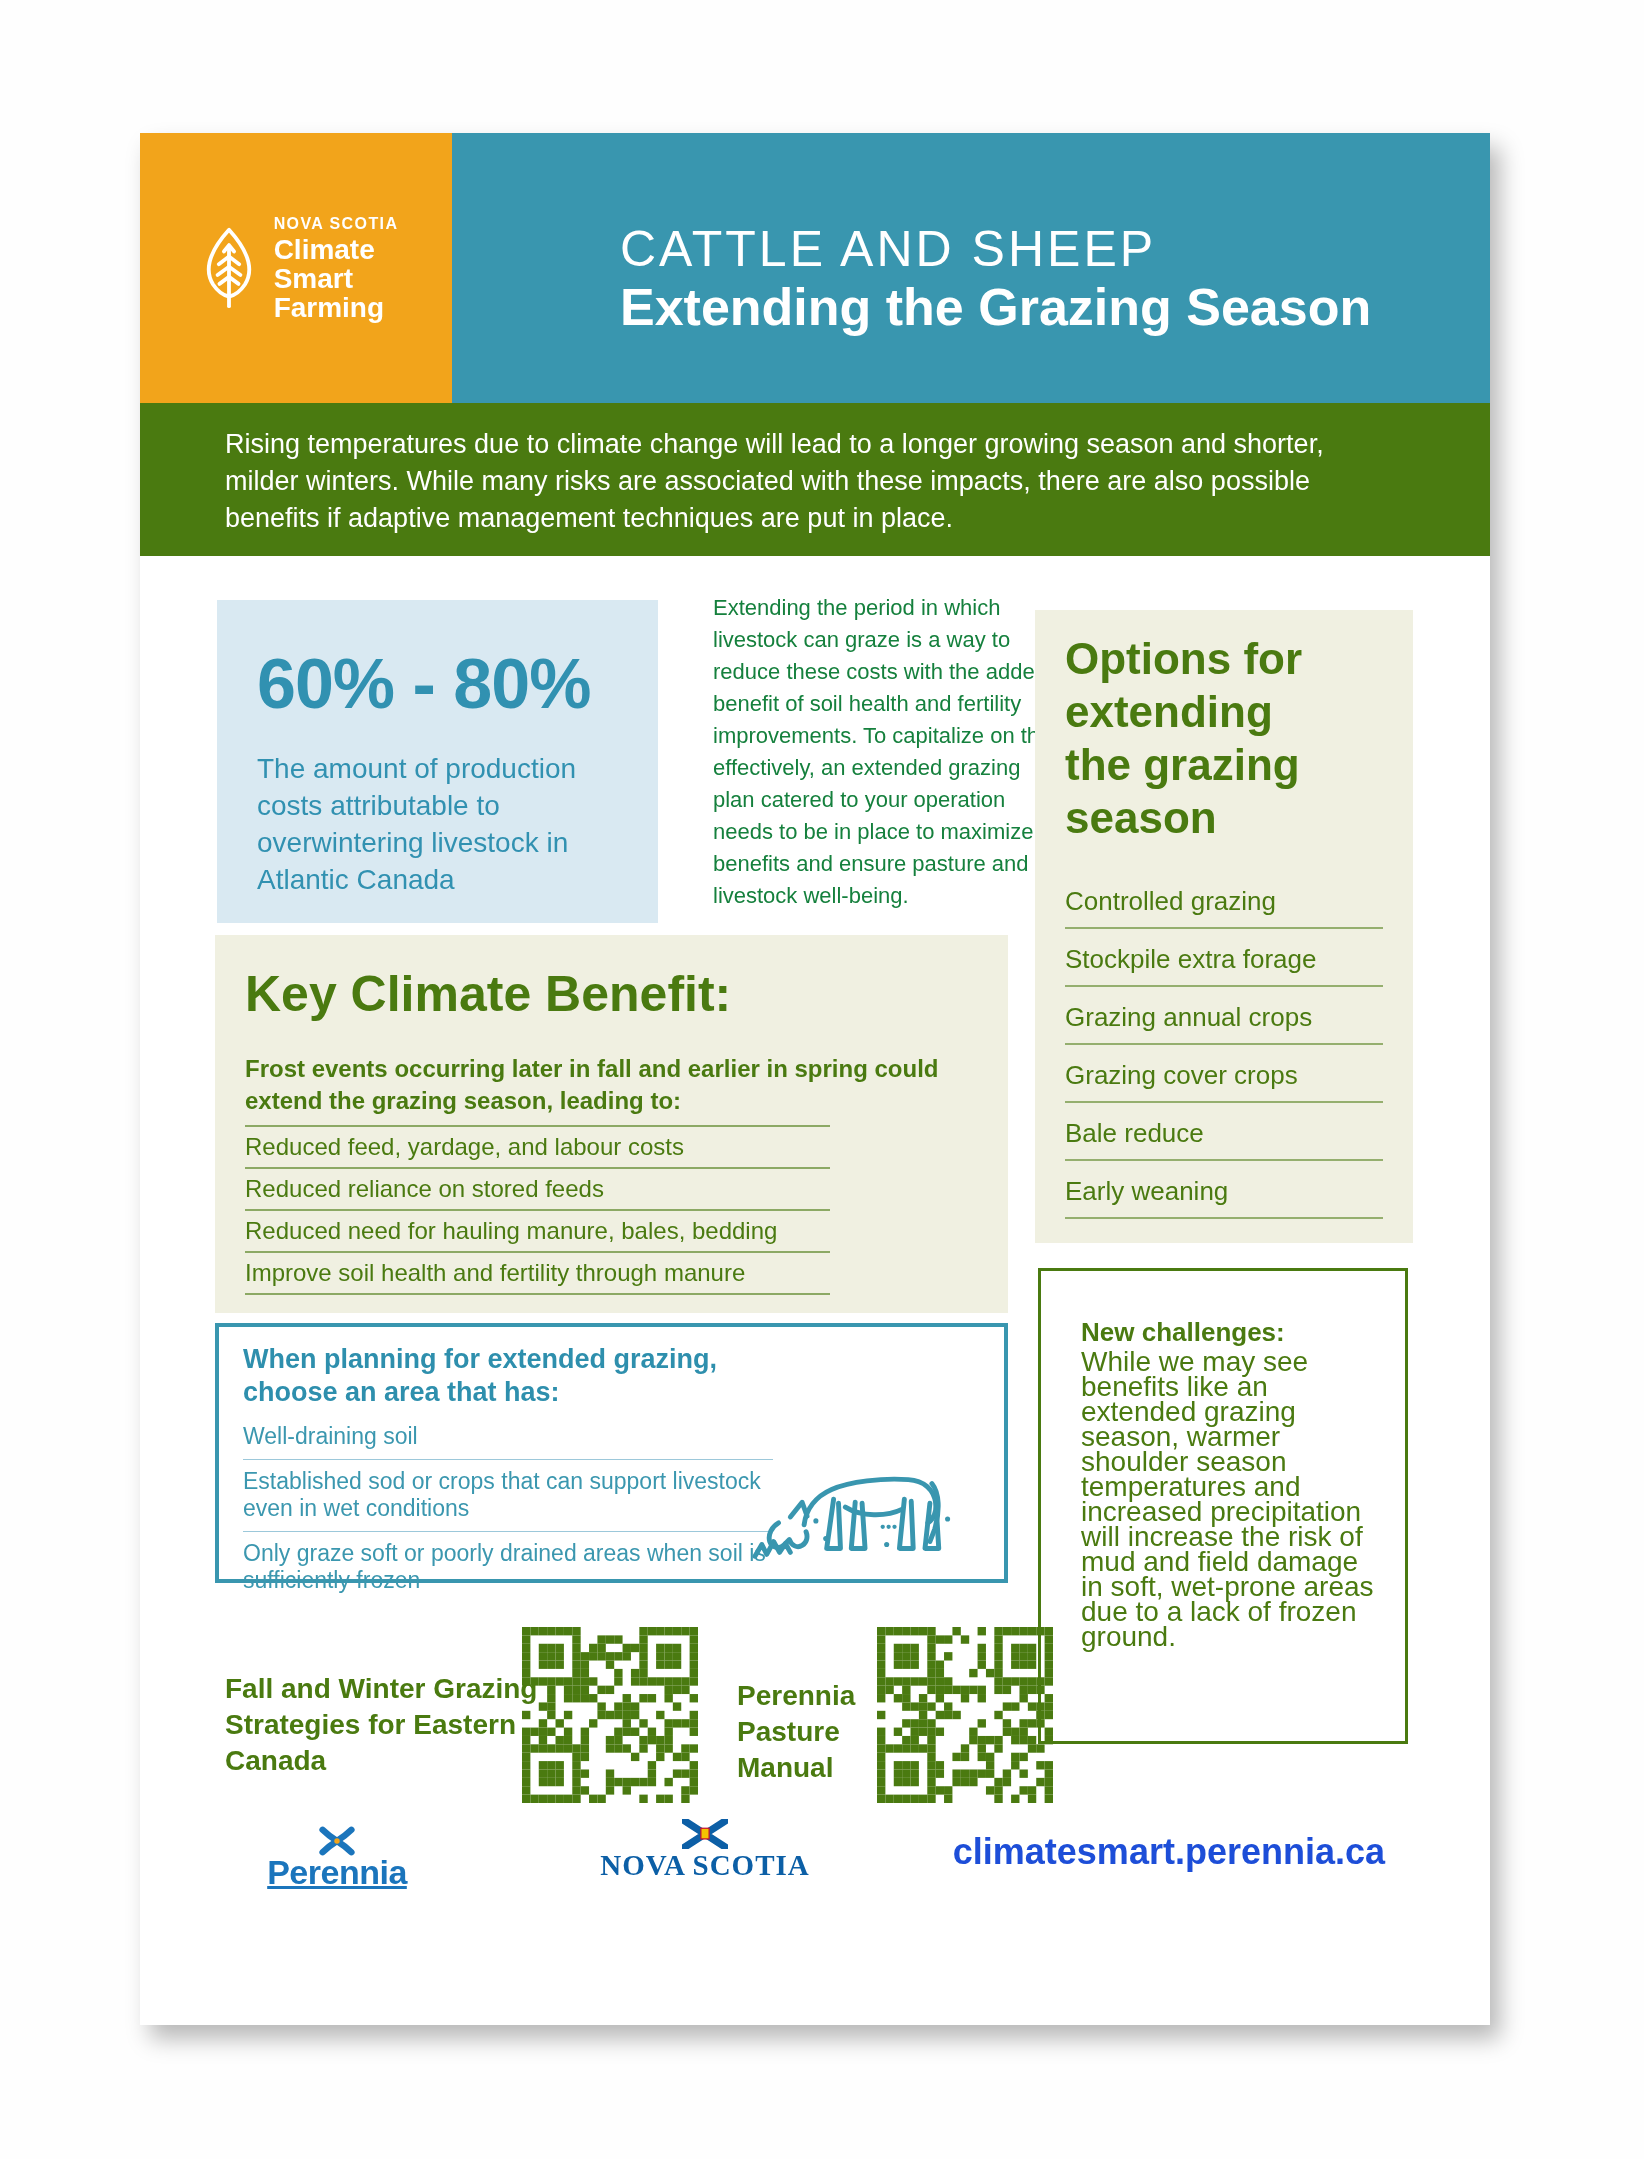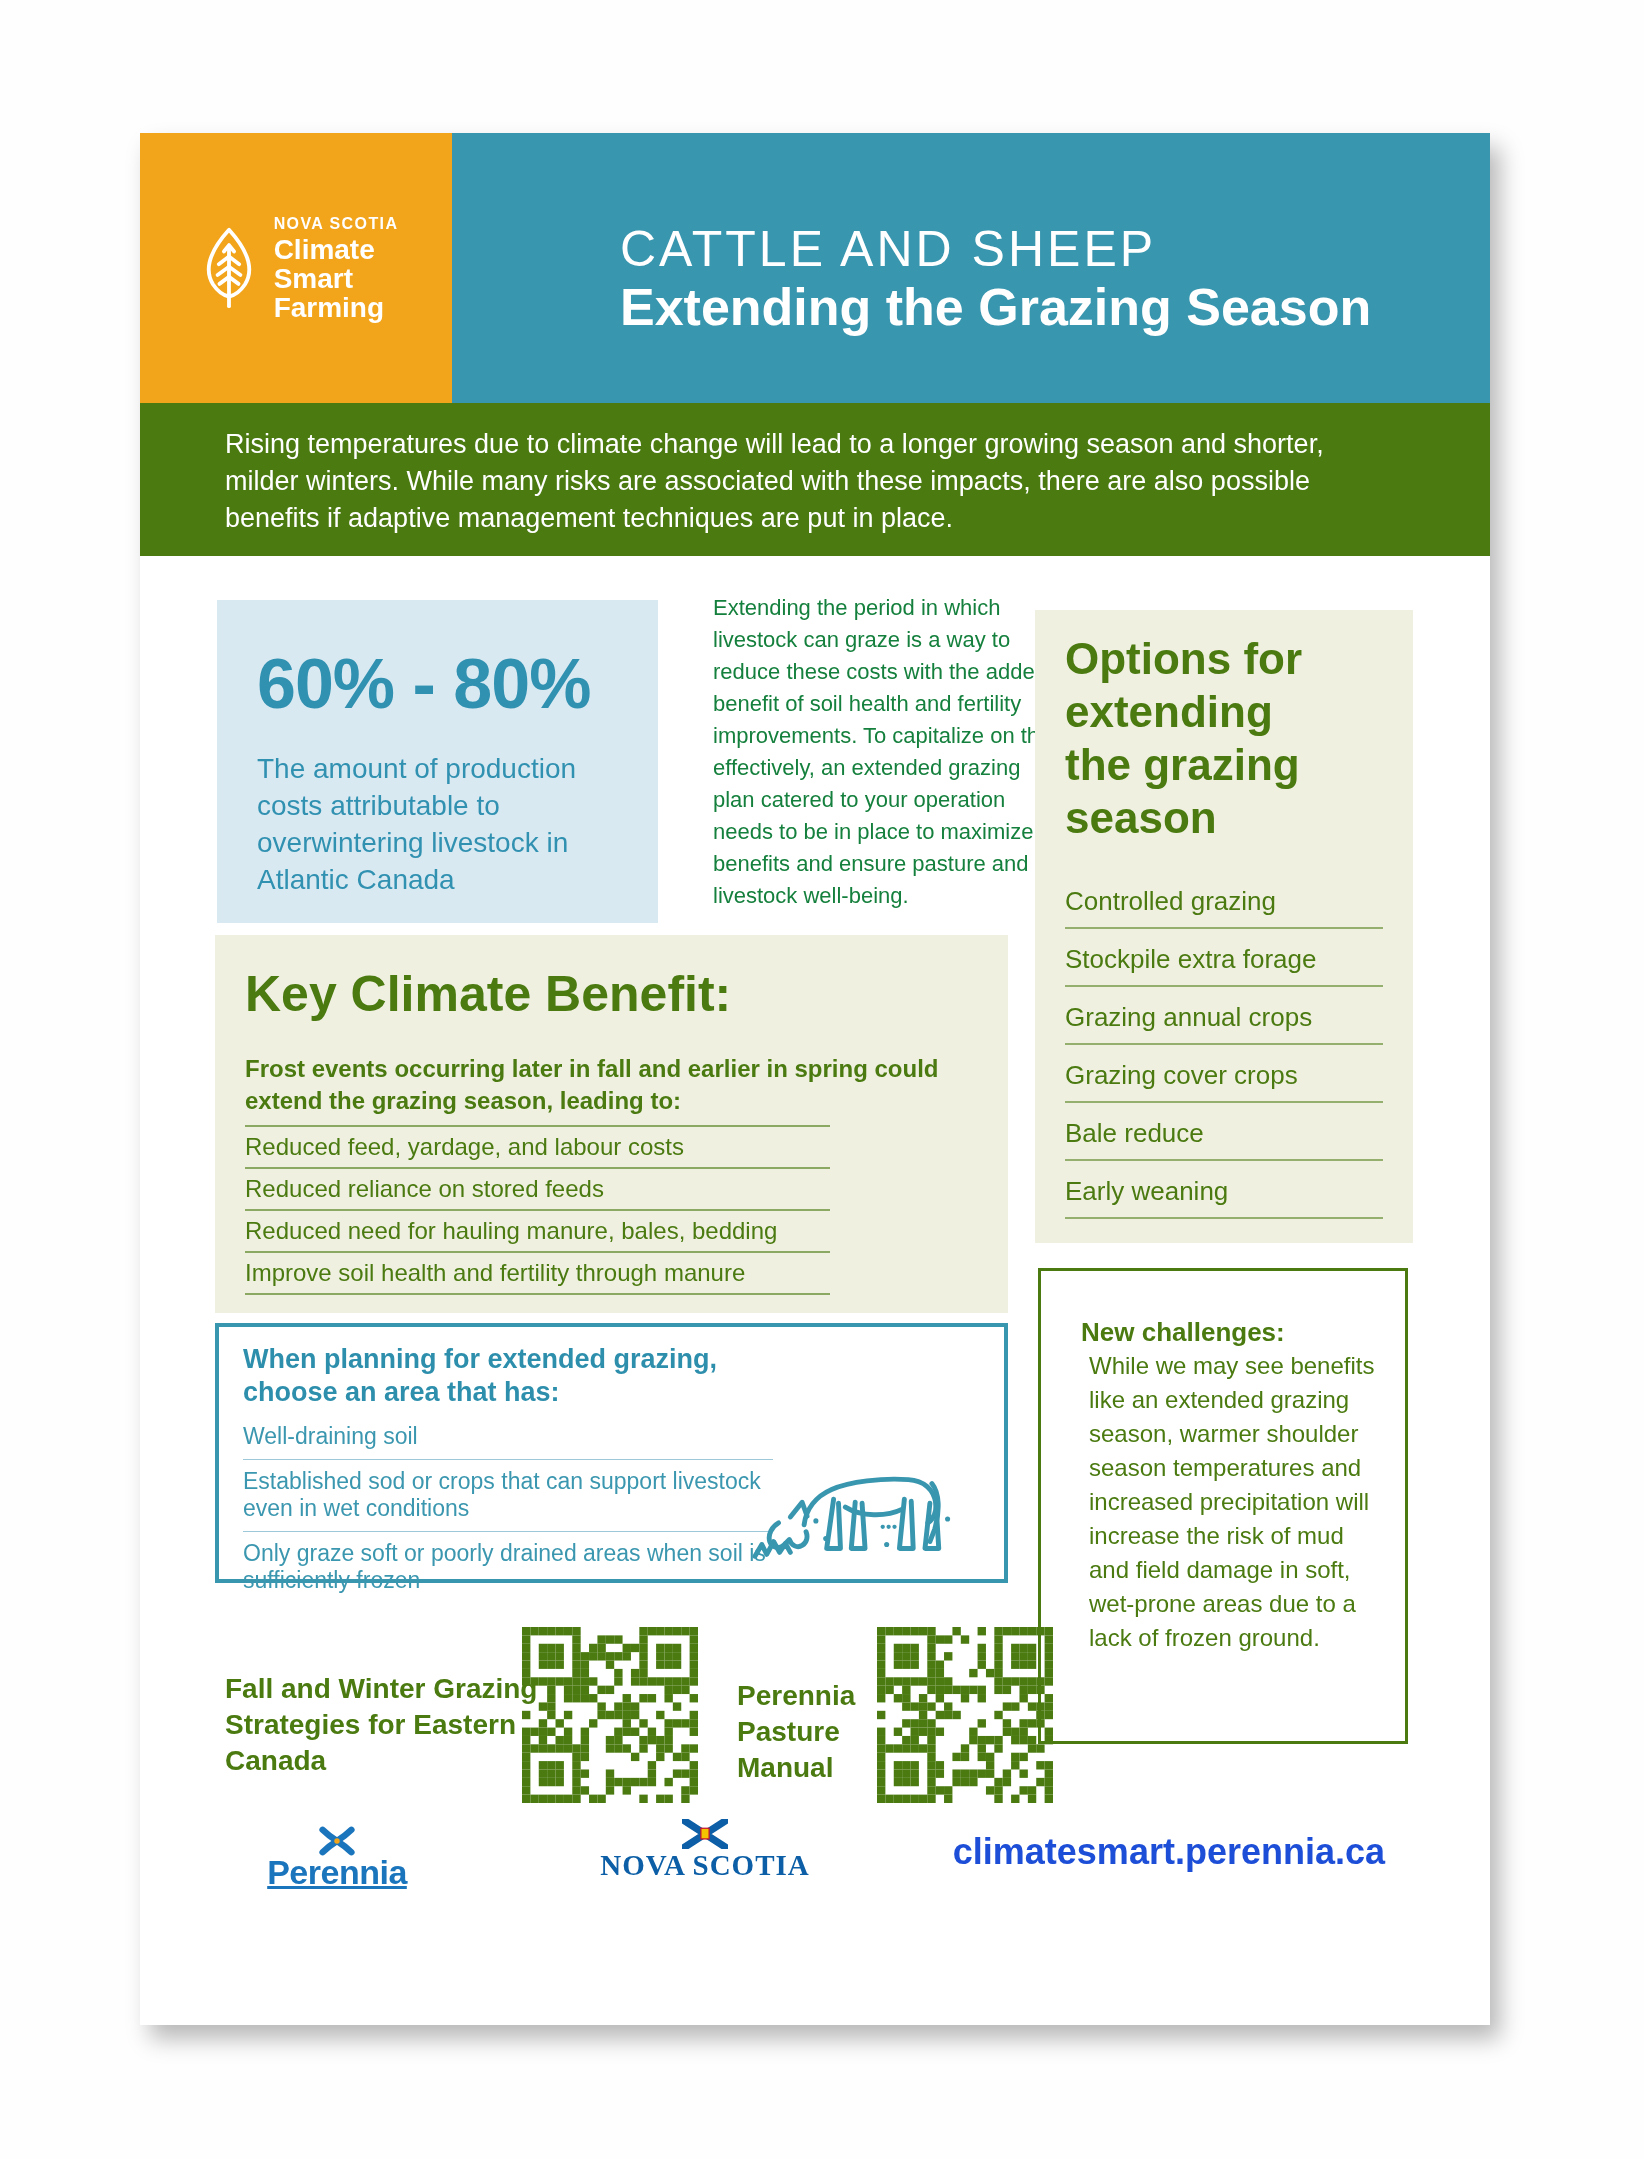--- a/index.html
+++ b/index.html
@@ -80,21 +80,21 @@
   .planning-list li { color:#3B97AF; font-size:23px; line-height:27px; padding:8px 0 9px 0; border-bottom:1.5px solid #9CC8DA; }
   .planning-list li:last-child { border-bottom:none; }
   .cow-svg { position:absolute; right:8px; bottom:6px; width:258px; height:172px; }
 
   
   .challenges-box {
     position:absolute; left:898px; top:1135px; width:370px; height:476px;
     background:#fff; border:3px solid #4A7A10; color:#4A7A10; padding:46px 30px 0 40px;
   }
   .challenges-title { font-size:26px; font-weight:bold; line-height:30px; }
-  .challenges-body { font-size:24px; line-height:34px; margin-top:2px;margin-left:8px; }
+  .challenges-body { font-size:28px; line-height:25px; margin-top:2px; }
 
   
   .qr-label-1 {
     position:absolute; left:85px; top:1538px; width:330px;
     color:#4A7A10; font-size:28px; font-weight:bold; line-height:36px;
   }
   .qr-1 { position:absolute; left:382px; top:1494px; width:176px; height:176px; }
   .qr-label-2 {
     position:absolute; left:597px; top:1545px; width:190px;
     color:#4A7A10; font-size:28px; font-weight:bold; line-height:36px;

